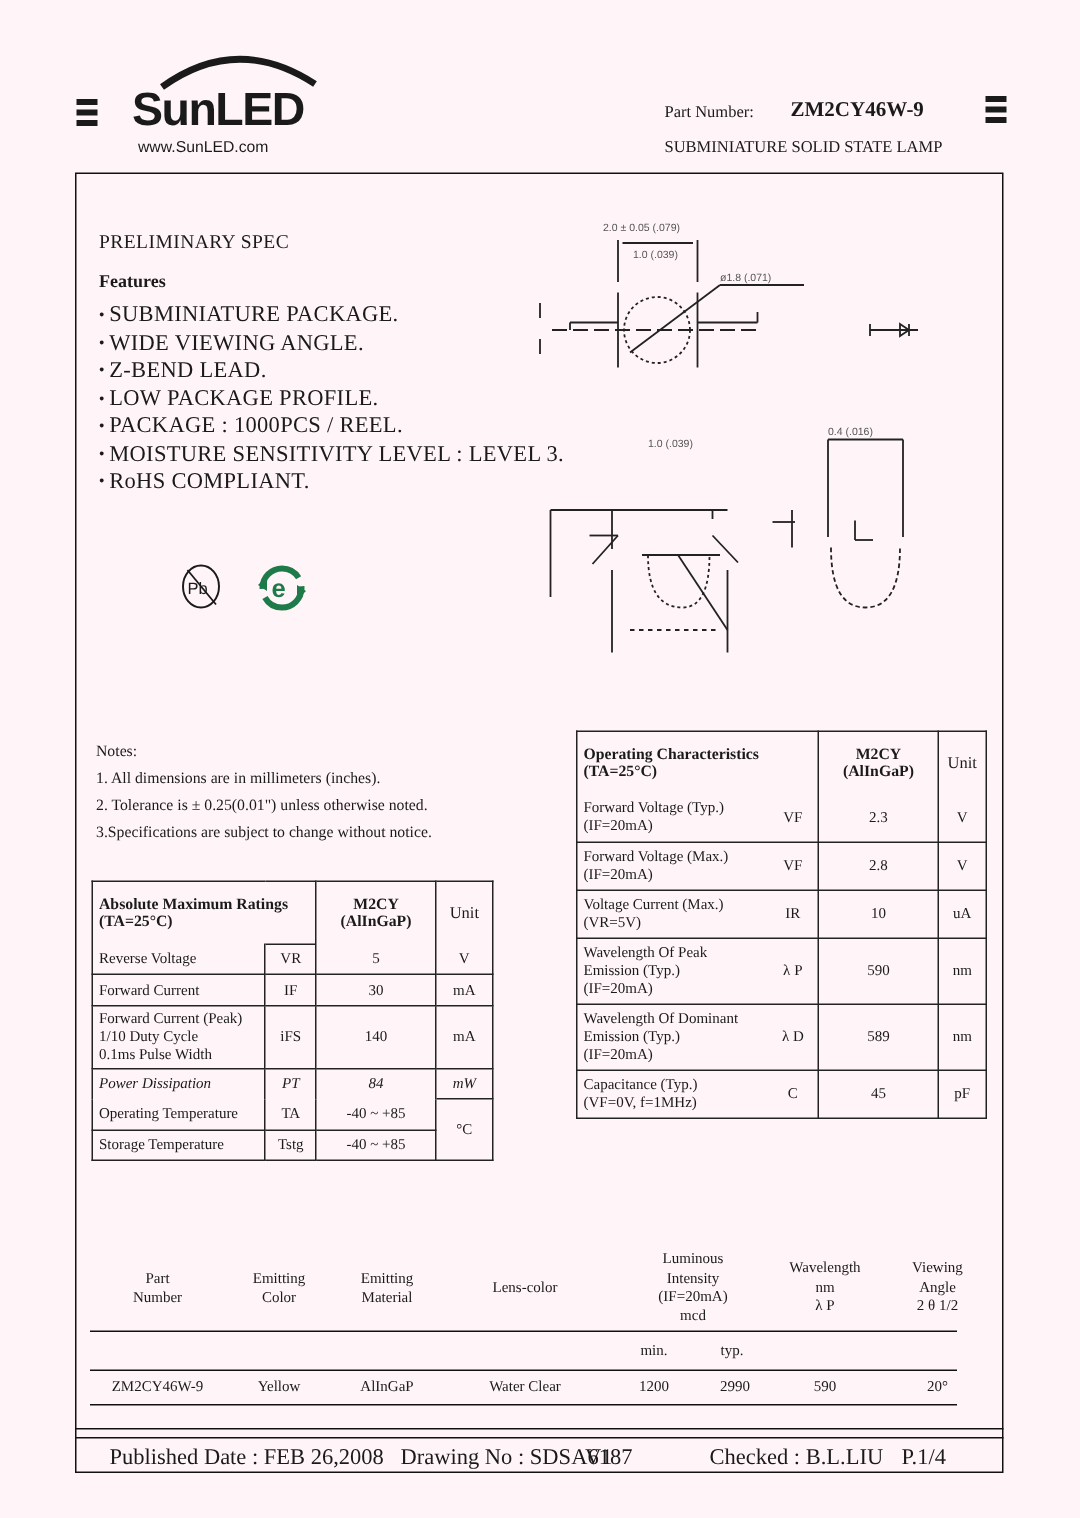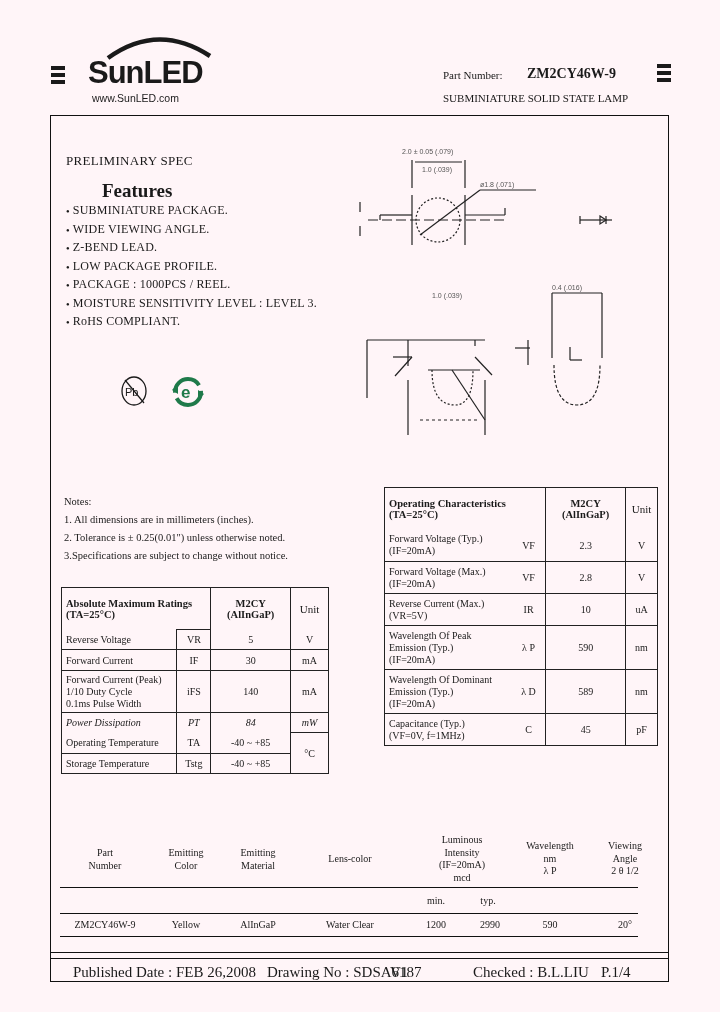--- a/index.html
+++ b/index.html
@@ -5,22 +5,22 @@
   html,body{margin:0;padding:0;}
   body{width:720px;height:1012px;background:#fff5f8;position:relative;overflow:hidden;
        font-family:"Liberation Serif","DejaVu Serif",serif;color:#1a1a1a;}
   .abs{position:absolute;}
   .logo-bars{position:absolute;width:14px;}
   .logo-bars span{display:block;height:4px;background:#1a1a1a;margin-bottom:3px;}
   .logo-text{font-family:"Liberation Sans","DejaVu Sans",sans-serif;font-weight:bold;font-size:31px;letter-spacing:-1px;}
   .logo-url{font-family:"Liberation Sans","DejaVu Sans",sans-serif;font-size:10.5px;}
   .frame{position:absolute;left:50px;top:115px;width:619px;height:867px;border:1.5px solid #111;box-sizing:border-box;}
   .prelim{font-size:13px;letter-spacing:0.3px;}
-  .features-h{font-size:19px;font-weight:bold;margin-left:36px;}
-  .feat-list{list-style:none;margin:0;padding:0;font-size:12px;letter-spacing:0.2px;}
+  .features-h{font-size:12px;font-weight:bold;}
+  .feat-list{list-style:none;margin:0;padding:0;font-size:15px;letter-spacing:0.2px;}
   .feat-list li{height:18.5px;line-height:18.5px;white-space:nowrap;}
   .feat-list li::before{content:"\25CF";font-size:6px;vertical-align:middle;margin-right:3px;}
   .notes{font-size:10.5px;line-height:18px;}
   table.spec{border-collapse:collapse;font-size:10px;}
   table.spec td{border:1px solid #222;padding:2px 4px;vertical-align:middle;}
   .c{text-align:center;}
   .hdr{font-weight:bold;font-size:10.5px;}
   .nob-r{border-right:none !important;}
   .nob-l{border-left:none !important;}
   .nob-t{border-top:none !important;}
@@ -235,21 +235,21 @@
     <td class="nob-r" style="line-height:12px;">
           <div>Forward Voltage (Max.)</div>
           <div>(IF=20mA)</div>
         </td>
     <td class="c nob-l">VF</td>
     <td class="c">2.8</td>
     <td class="c">V</td>
   </tr>
   <tr style="height:32px;">
     <td class="nob-r" style="line-height:12px;">
-          <div>Reverse Current (Max.)</div>
+          <div>Voltage Current (Max.)</div>
           <div>(VR=5V)</div>
         </td>
     <td class="c nob-l">IR</td>
     <td class="c">10</td>
     <td class="c">uA</td>
   </tr>
   <tr style="height:44px;">
     <td class="nob-r" style="line-height:12px;">
           <div>Wavelength Of Peak</div>
           <div>Emission (Typ.)</div>

